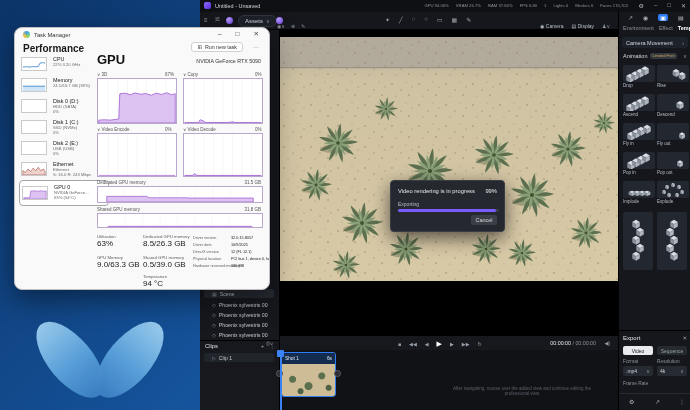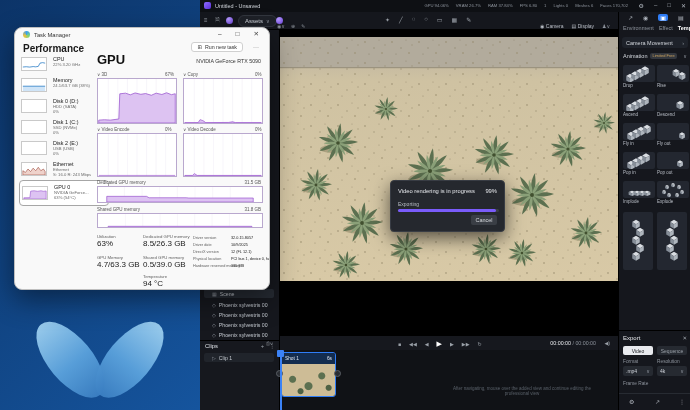--- a/index.html
+++ b/index.html
@@ -619,21 +619,21 @@
     <div class="a" style="left:82px;top:206px">
       <div class="statLbl">Utilization</div>
       <div class="statVal">63%</div>
     </div>
     <div class="a" style="left:128px;top:206px">
       <div class="statLbl">Dedicated GPU memory</div>
       <div class="statVal">8.5/26.3 GB</div>
     </div>
     <div class="a" style="left:82px;top:227px">
       <div class="statLbl">GPU Memory</div>
-      <div class="statVal">4.7/63.3 GB</div>
+      <div class="statVal">9.0/63.3 GB</div>
     </div>
     <div class="a" style="left:128px;top:227px">
       <div class="statLbl">Shared GPU memory</div>
       <div class="statVal">0.5/39.0 GB</div>
     </div>
     <div class="a" style="left:128px;top:246px">
       <div class="statLbl">Temperature</div>
       <div class="statVal">94 °C</div>
     </div>
 

